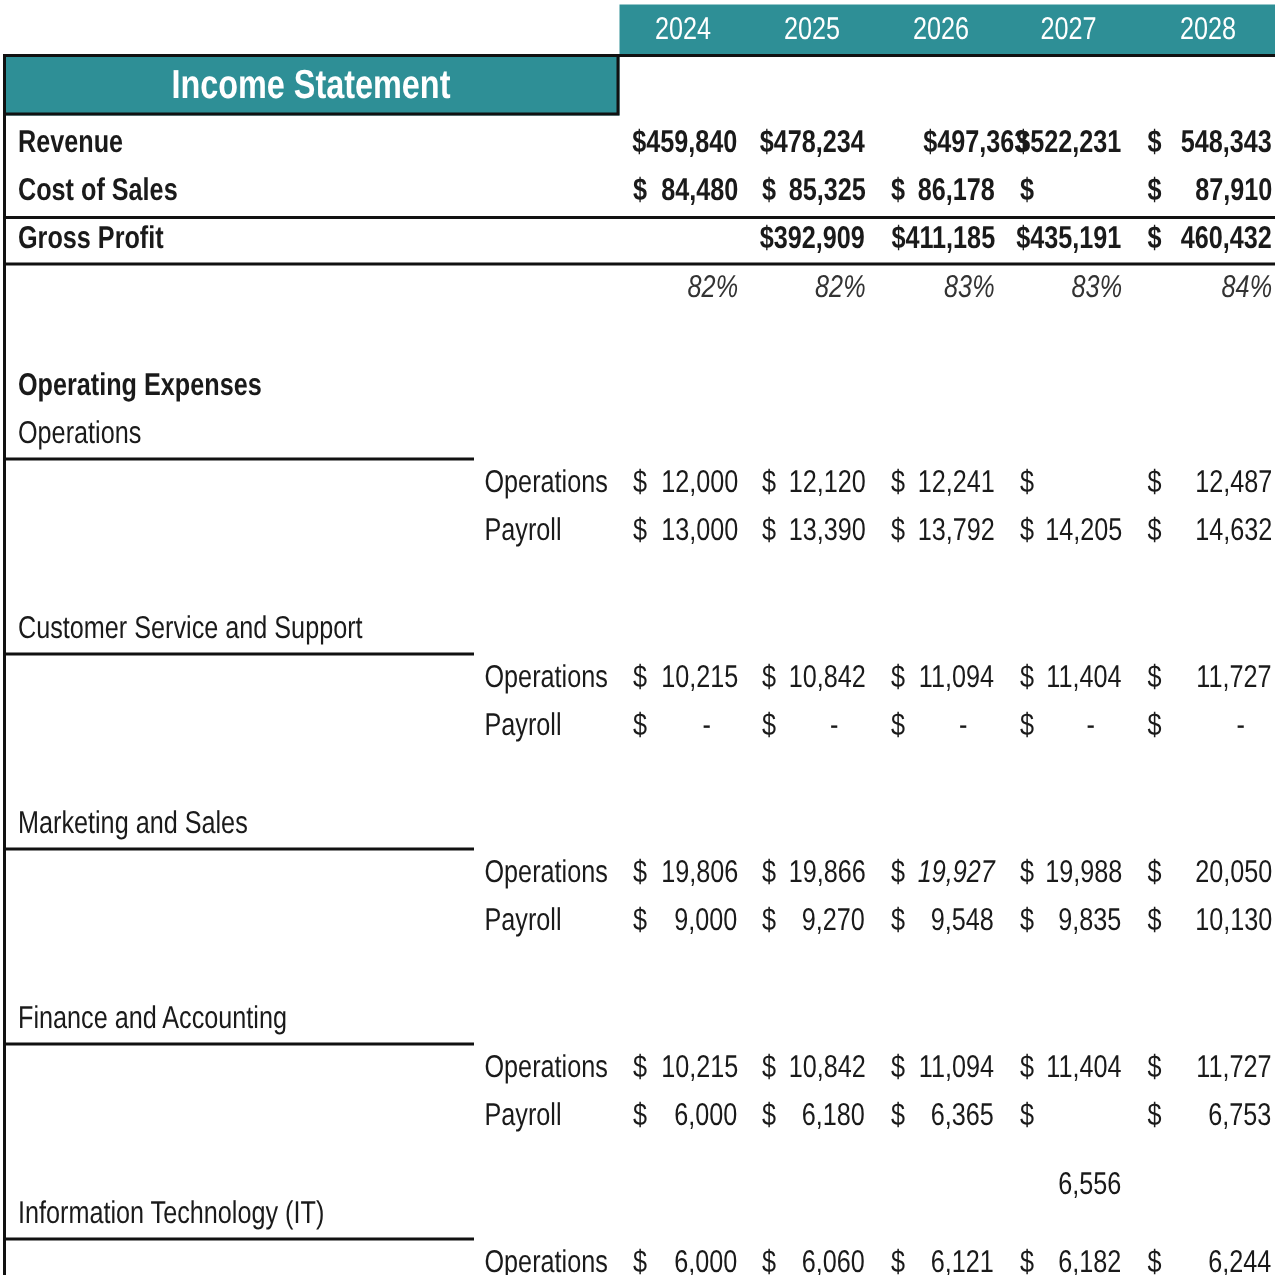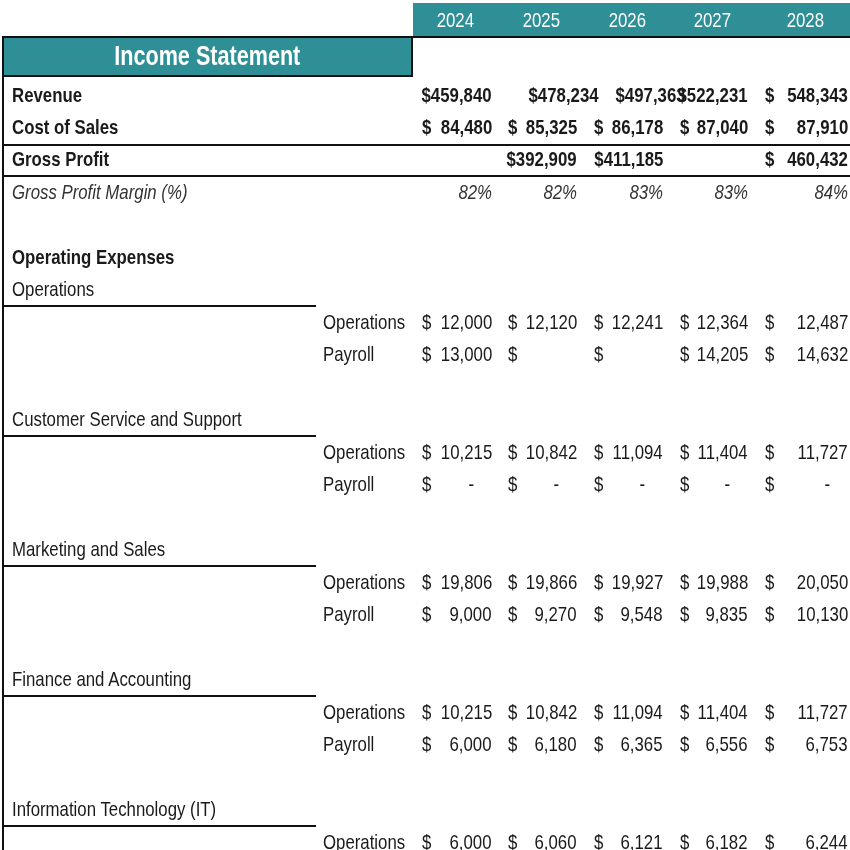--- a/index.html
+++ b/index.html
@@ -40,21 +40,21 @@
 </div>
 <div class="topline"></div>
 <div class="leftline"></div>
 
 <div id="rows">
     <div class="row" style="top: 79px;">
       <span class="label bold"><span class="sxl">Revenue</span></span>
       <span class="cell bold" style="left: 372px; width: 120px;">
         <span class="sx" style="position: absolute; right: 0px;">$459,840</span>
       </span>
-      <span class="cell bold" style="left: 457px; width: 120px; margin-left: 22px;">
+      <span class="cell bold" style="left: 457px; width: 120px;">
         <span class="sx" style="position: absolute; right: 0px;">$478,234</span>
       </span>
       <span class="cell bold" style="left: 566px; width: 120px;">
         <span class="sx" style="position: absolute; right: 0px;">$497,363</span>
       </span>
       <span class="cell bold" style="left: 628px; width: 120px; text-align: right;">
         <span class="sx" style="position: absolute; right: 0px;">$522,231</span>
       </span>
       <span class="cell bold" style="left: 765px; width: 14px;"><span class="sxl">$</span></span>
       <span class="cell bold" style="left: 728px; width: 120px;">
@@ -69,45 +69,44 @@
       </span>
       <span class="cell bold" style="left: 508px; width: 14px;"><span class="sxl">$</span></span>
       <span class="cell bold" style="left: 457px; width: 120px;">
         <span class="sx" style="position: absolute; right: 0px;">85,325</span>
       </span>
       <span class="cell bold" style="left: 594px; width: 14px;"><span class="sxl">$</span></span>
       <span class="cell bold" style="left: 543px; width: 120px;">
         <span class="sx" style="position: absolute; right: 0px;">86,178</span>
       </span>
       <span class="cell bold" style="left: 680px; width: 14px;"><span class="sxl">$</span></span>
-      <span class="cell bold" style="left: 628px; width: 120px;">
-        <span class="sx" style="position: absolute; right: 0px;">87,040</span>
-      </span>
       <span class="cell bold" style="left: 765px; width: 14px;"><span class="sxl">$</span></span>
       <span class="cell bold" style="left: 728px; width: 120px;">
         <span class="sx" style="position: absolute; right: 0px;">87,910</span>
       </span>
     </div>
     <div class="hline" style="left: 4px; top: 144px; width: 846px;"></div>
     <div class="row" style="top: 143px;">
       <span class="label bold"><span class="sxl">Gross Profit</span></span>
       <span class="cell bold" style="left: 457px; width: 120px;">
         <span class="sx" style="position: absolute; right: 0px;">$392,909</span>
       </span>
       <span class="cell bold" style="left: 543px; width: 120px; text-align: center;">
         <span class="sx" style="position: absolute; right: 0px;">$411,185</span>
       </span>
+      <span class="cell bold" style="left: 628px; width: 120px;">
+        <span class="sx" style="position: absolute; right: 0px;">$435,191</span>
+      </span>
       <span class="cell bold" style="left: 765px; width: 14px;"><span class="sxl">$</span></span>
       <span class="cell bold" style="left: 728px; width: 120px;">
         <span class="sx" style="position: absolute; right: 0px;">460,432</span>
       </span>
     </div>
     <div class="hline" style="left: 4px; top: 175px; width: 846px;"></div>
     <div class="row" style="top: 176px;">
-      <span class="label italic"><span class="sxl">Gross Profit Margin (%)</span></span>
       <span class="cell italic" style="left: 372px; width: 120px;">
         <span class="sx" style="position: absolute; right: 0px;">82%</span>
       </span>
       <span class="cell italic" style="left: 457px; width: 120px;">
         <span class="sx" style="position: absolute; right: 0px;">82%</span>
       </span>
       <span class="cell italic" style="left: 543px; width: 120px;">
         <span class="sx" style="position: absolute; right: 0px;">83%</span>
       </span>
       <span class="cell italic" style="left: 628px; width: 120px;">
@@ -132,36 +131,39 @@
       </span>
       <span class="cell " style="left: 508px; width: 14px;"><span class="sxl">$</span></span>
       <span class="cell " style="left: 457px; width: 120px;">
         <span class="sx" style="position: absolute; right: 0px;">12,120</span>
       </span>
       <span class="cell " style="left: 594px; width: 14px;"><span class="sxl">$</span></span>
       <span class="cell " style="left: 543px; width: 120px;">
         <span class="sx" style="position: absolute; right: 0px;">12,241</span>
       </span>
       <span class="cell " style="left: 680px; width: 14px;"><span class="sxl">$</span></span>
-      <span class="cell " style="left: 628px; width: 120px;">
-        <span class="sx" style="position: absolute; right: 0px;">12,364</span>
-      </span>
       <span class="cell " style="left: 765px; width: 14px;"><span class="sxl">$</span></span>
       <span class="cell " style="left: 728px; width: 120px;">
         <span class="sx" style="position: absolute; right: 0px;">12,487</span>
       </span>
     </div>
     <div class="row" style="top: 338px;">
       <span class="sublabel"><span class="sxl">Payroll</span></span>
       <span class="cell " style="left: 422px; width: 14px;"><span class="sxl">$</span></span>
       <span class="cell " style="left: 372px; width: 120px;">
         <span class="sx" style="position: absolute; right: 0px;">13,000</span>
       </span>
       <span class="cell " style="left: 508px; width: 14px;"><span class="sxl">$</span></span>
-      <span class="cell " style="left: 594px; width: 14px;"><span class="sxl">$</span></span>
+      <span class="cell " style="left: 457px; width: 120px;">
+        <span class="sx" style="position: absolute; right: 0px;">13,390</span>
+      </span>
+      <span class="cell " style="left: 594px; width: 14px;"><span class="sxl">$</span></span>
+      <span class="cell " style="left: 543px; width: 120px;">
+        <span class="sx" style="position: absolute; right: 0px;">13,792</span>
+      </span>
       <span class="cell " style="left: 680px; width: 14px;"><span class="sxl">$</span></span>
       <span class="cell " style="left: 628px; width: 120px;">
         <span class="sx" style="position: absolute; right: 0px;">14,205</span>
       </span>
       <span class="cell " style="left: 765px; width: 14px;"><span class="sxl">$</span></span>
       <span class="cell " style="left: 728px; width: 120px;">
         <span class="sx" style="position: absolute; right: 0px;">14,632</span>
       </span>
     </div>
     <div class="row" style="top: 403px;">
@@ -222,21 +224,21 @@
       <span class="sublabel"><span class="sxl">Operations</span></span>
       <span class="cell " style="left: 422px; width: 14px;"><span class="sxl">$</span></span>
       <span class="cell " style="left: 372px; width: 120px;">
         <span class="sx" style="position: absolute; right: 0px;">19,806</span>
       </span>
       <span class="cell " style="left: 508px; width: 14px;"><span class="sxl">$</span></span>
       <span class="cell " style="left: 457px; width: 120px;">
         <span class="sx" style="position: absolute; right: 0px;">19,866</span>
       </span>
       <span class="cell " style="left: 594px; width: 14px;"><span class="sxl">$</span></span>
-      <span class="cell " style="left: 543px; width: 120px;">
+      <span class="cell " style="left: 543px; width: 120px; font-style: italic;">
         <span class="sx" style="position: absolute; right: 0px;">19,927</span>
       </span>
       <span class="cell " style="left: 680px; width: 14px;"><span class="sxl">$</span></span>
       <span class="cell " style="left: 628px; width: 120px;">
         <span class="sx" style="position: absolute; right: 0px;">19,988</span>
       </span>
       <span class="cell " style="left: 765px; width: 14px;"><span class="sxl">$</span></span>
       <span class="cell " style="left: 728px; width: 120px;">
         <span class="sx" style="position: absolute; right: 0px;">20,050</span>
       </span>
@@ -299,21 +301,21 @@
       </span>
       <span class="cell " style="left: 508px; width: 14px;"><span class="sxl">$</span></span>
       <span class="cell " style="left: 457px; width: 120px;">
         <span class="sx" style="position: absolute; right: 0px;">6,180</span>
       </span>
       <span class="cell " style="left: 594px; width: 14px;"><span class="sxl">$</span></span>
       <span class="cell " style="left: 543px; width: 120px;">
         <span class="sx" style="position: absolute; right: 0px;">6,365</span>
       </span>
       <span class="cell " style="left: 680px; width: 14px;"><span class="sxl">$</span></span>
-      <span class="cell " style="left: 628px; width: 120px;">
+      <span class="cell " style="left: 628px; width: 120px; margin-top: 46px;">
         <span class="sx" style="position: absolute; right: 0px;">6,556</span>
       </span>
       <span class="cell " style="left: 765px; width: 14px;"><span class="sxl">$</span></span>
       <span class="cell " style="left: 728px; width: 120px;">
         <span class="sx" style="position: absolute; right: 0px;">6,753</span>
       </span>
     </div>
     <div class="row" style="top: 793px;">
       <span class="label "><span class="sxl">Information Technology (IT)</span></span>
     </div>

